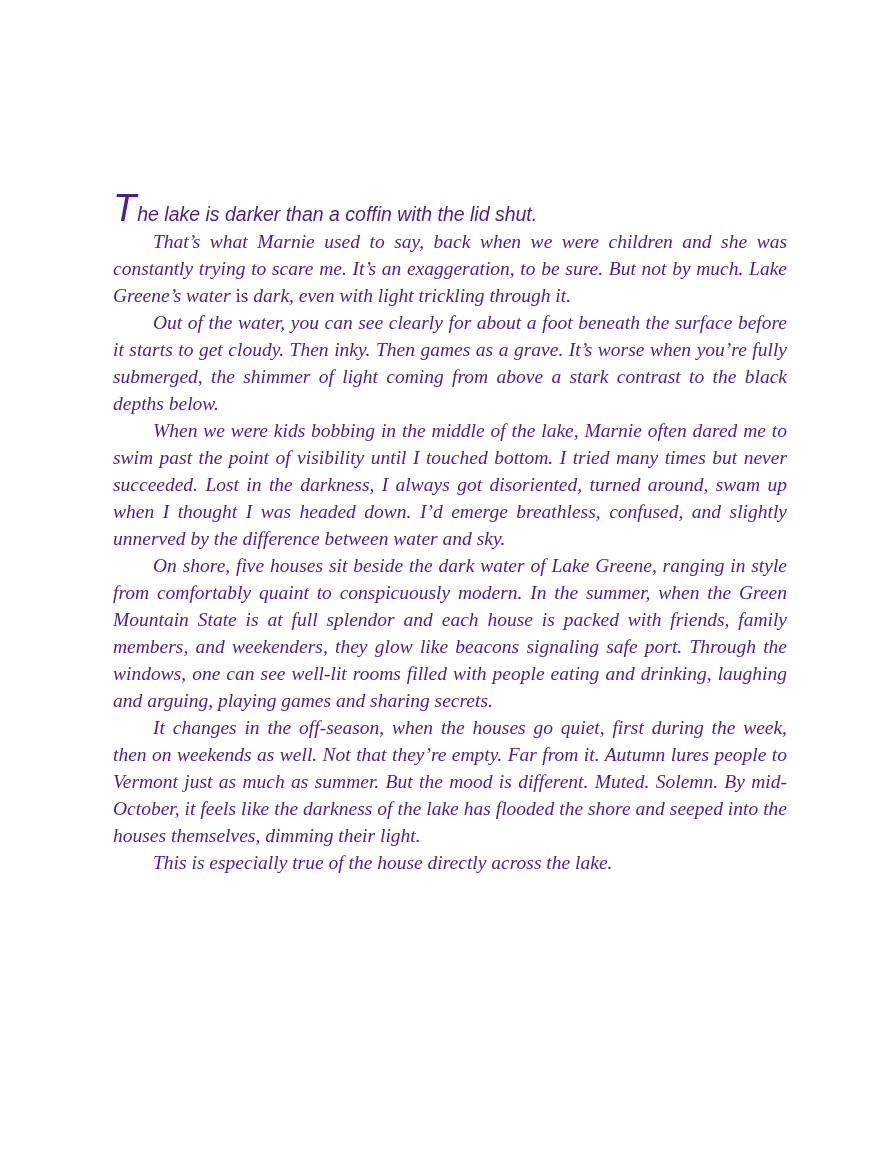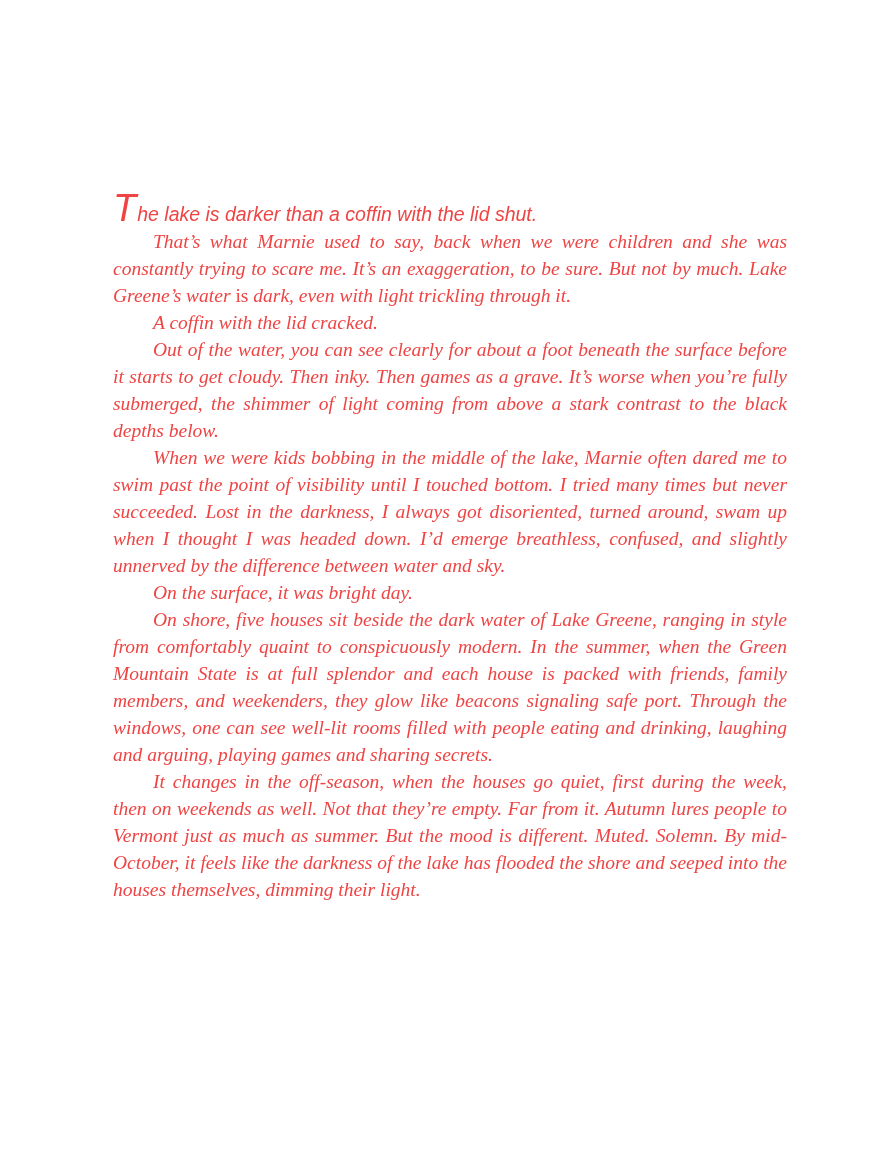--- a/index.html
+++ b/index.html
@@ -16,21 +16,21 @@
   }
   .text-block {
     position: absolute;
     left: 113px;
     top: 201px;
     width: 674px;
     font-family: "Liberation Sans", "DejaVu Sans", sans-serif;
     font-style: italic;
     font-size: 19.5px;
     line-height: 27px;
-    color: #ef4444;
+    color: #4c1d95;
     text-align: justify;
   }
   .para {
     margin: 0;
     padding: 0;
   }
   .para.indent {
     text-indent: 40px;
     font-family: Liberation Serif, serif;
   }
@@ -46,28 +46,27 @@
 </head>
 <body>
 
 <div class="page">
   <div class="text-block">
 
     <p class="para"><span class="cap">T</span><span>he lake is darker than a coffin with the lid shut.</span></p>
 
     <p class="para indent"><span>That’s what Marnie used to say, back when we were children and she was constantly trying to scare me. It’s an exaggeration, to be sure. But not by much. Lake Greene’s water </span><span class="roman">is</span><span> dark, even with light trickling through it.</span></p>
 
-    <p class="para indent">A coffin with the lid cracked.</p>
 
     <p class="para indent">Out of the water, you can see clearly for about a foot beneath the surface before it starts to get cloudy. Then inky. Then games as a grave. It’s worse when you’re fully submerged, the shimmer of light coming from above a stark contrast to the black depths below.</p>
 
     <p class="para indent">When we were kids bobbing in the middle of the lake, Marnie often dared me to swim past the point of visibility until I touched bottom. I tried many times but never succeeded. Lost in the darkness, I always got disoriented, turned around, swam up when I thought I was headed down. I’d emerge breathless, confused, and slightly unnerved by the difference between water and sky.</p>
 
-    <p class="para indent">On the surface, it was bright day.</p>
 
 
     <p class="para indent">On shore, five houses sit beside the dark water of Lake Greene, ranging in style from comfortably quaint to conspicuously modern. In the summer, when the Green Mountain State is at full splendor and each house is packed with friends, family members, and weekenders, they glow like beacons signaling safe port. Through the windows, one can see well-lit rooms filled with people eating and drinking, laughing and arguing, playing games and sharing secrets.</p>
 
     <p class="para indent">It changes in the off-season, when the houses go quiet, first during the week, then on weekends as well. Not that they’re empty. Far from it. Autumn lures people to Vermont just as much as summer. But the mood is different. Muted. Solemn. By mid-October, it feels like the darkness of the lake has flooded the shore and seeped into the houses themselves, dimming their light.</p>
 
+    <p class="para indent">This is especially true of the house directly across the lake.</p>
 
   </div>
 </div>
 
 </body></html>

